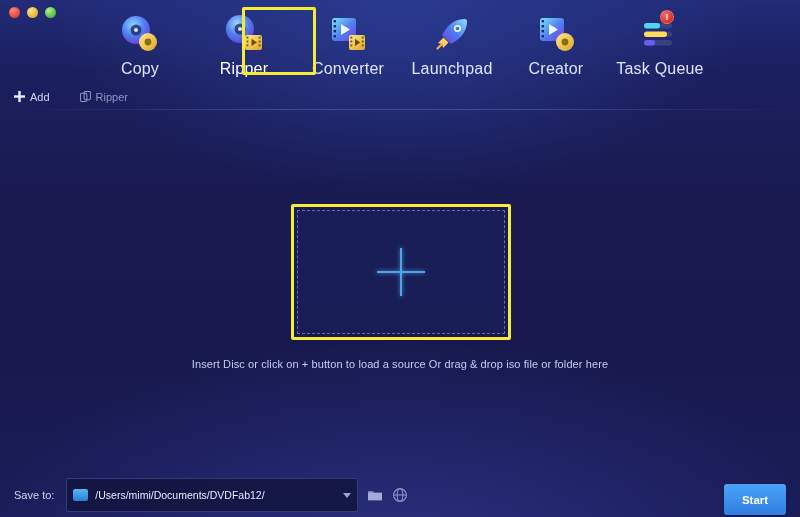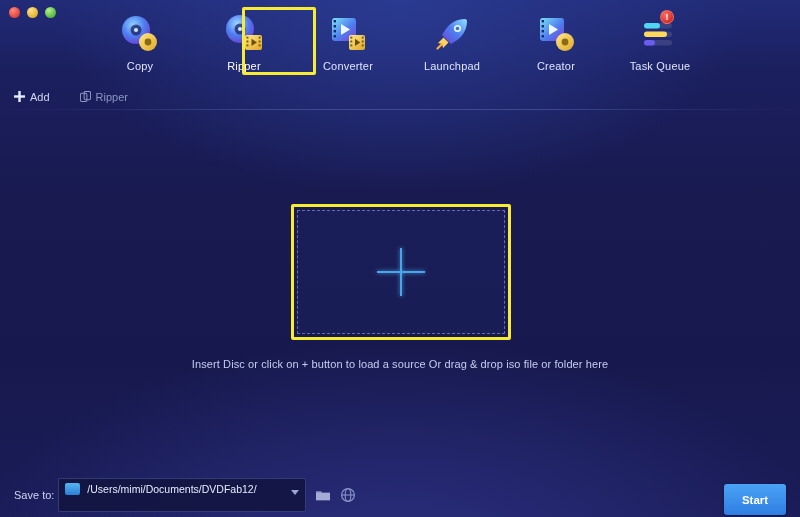--- a/index.html
+++ b/index.html
@@ -35,21 +35,21 @@
     display: flex; justify-content: center; align-items: flex-start;
     gap: 26px; padding-top: 10px;
   }
   .nav-item {
     width: 78px; display: flex; flex-direction: column;
     align-items: center; gap: 5px; position: relative;
     padding: 3px 2px 2px;
   }
   .nav-icon { width: 42px; height: 42px; position: relative; }
   .nav-label {
-    font-size: 11px; letter-spacing: .2px; color: #dfe4ff;
+    font-size: 16px; letter-spacing: .2px; color: #dfe4ff;
     white-space: nowrap; font-weight: 500;
   }
   .nav-item.active .nav-label { color: #ffffff; }
   .hl-box {
     position: absolute; border: 3px solid #f6ec33; border-radius: 2px;
     pointer-events: none;
   }
   #ripper-highlight { left: 242px; top: 7px; width: 74px; height: 68px; }
   #dropzone-highlight { left: 291px; top: 204px; width: 220px; height: 136px; }
 
@@ -83,24 +83,24 @@
   .hint {
     position: absolute; top: 358px; left: 0; right: 0; text-align: center;
     font-size: 11px; color: #c6cdf0; letter-spacing: .1px;
   }
 
   
   .bottombar {
     position: absolute; left: 0; right: 0; bottom: 0; height: 44px;
     display: flex; align-items: center; padding: 0 14px;
   }
-  .saveto-label { font-size: 11px; color: #cdd4f2; margin-right: 4px; white-space: nowrap; }
+  .saveto-label { font-size: 11px; color: #cdd4f2; margin-right: 12px; white-space: nowrap; }
   .path-field {
-    display: flex; align-items: flex-end; gap: 7px;
-    width: 248px; height: 22px; padding: 16px 6px;
+    display: flex; align-items: center; gap: 7px;
+    width: 292px; height: 22px; padding: 16px 6px;
     background: rgba(18,20,62,.85);
     border: 1px solid rgba(110,130,210,.35); border-radius: 2px;
   }
   .folder-chip {
     width: 15px; height: 12px; border-radius: 2px; flex: none;
     background: linear-gradient(180deg, #54b7f0, #2b7fd6);
   }
   .path-text {
     font-size: 10.5px; color: #e6ebff; flex: 1; overflow: hidden;
     white-space: nowrap; text-overflow: ellipsis;

